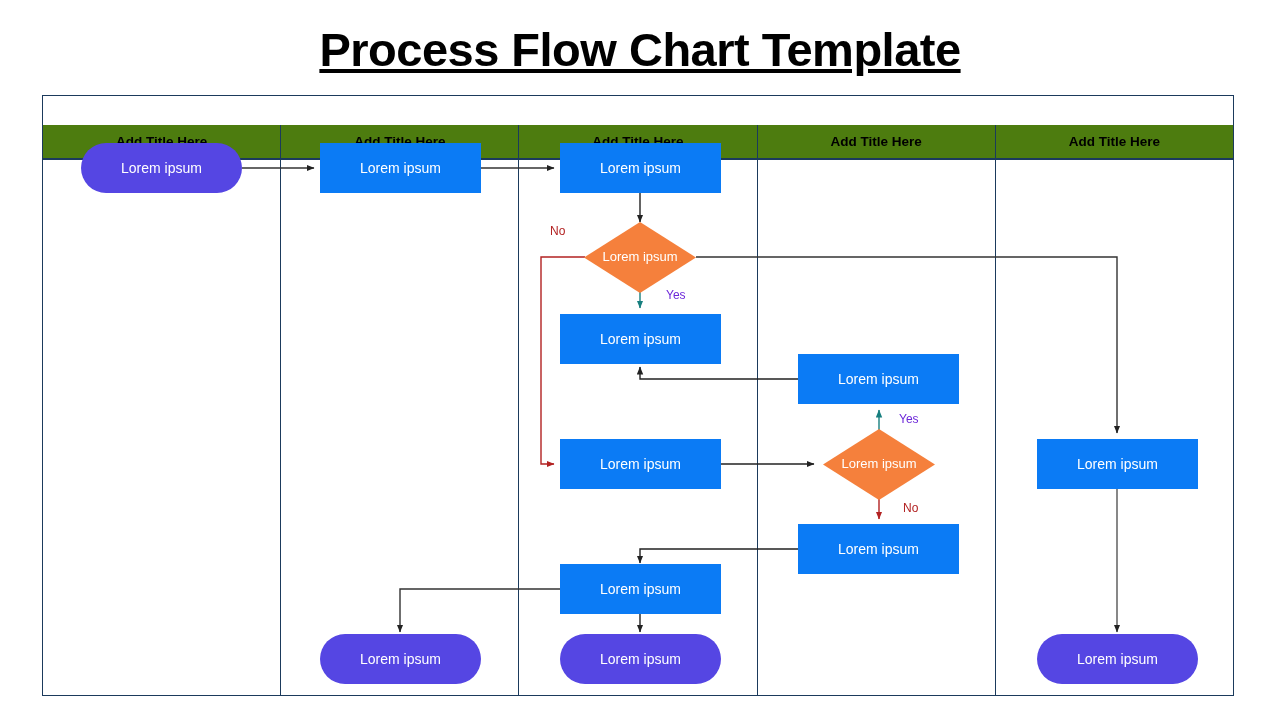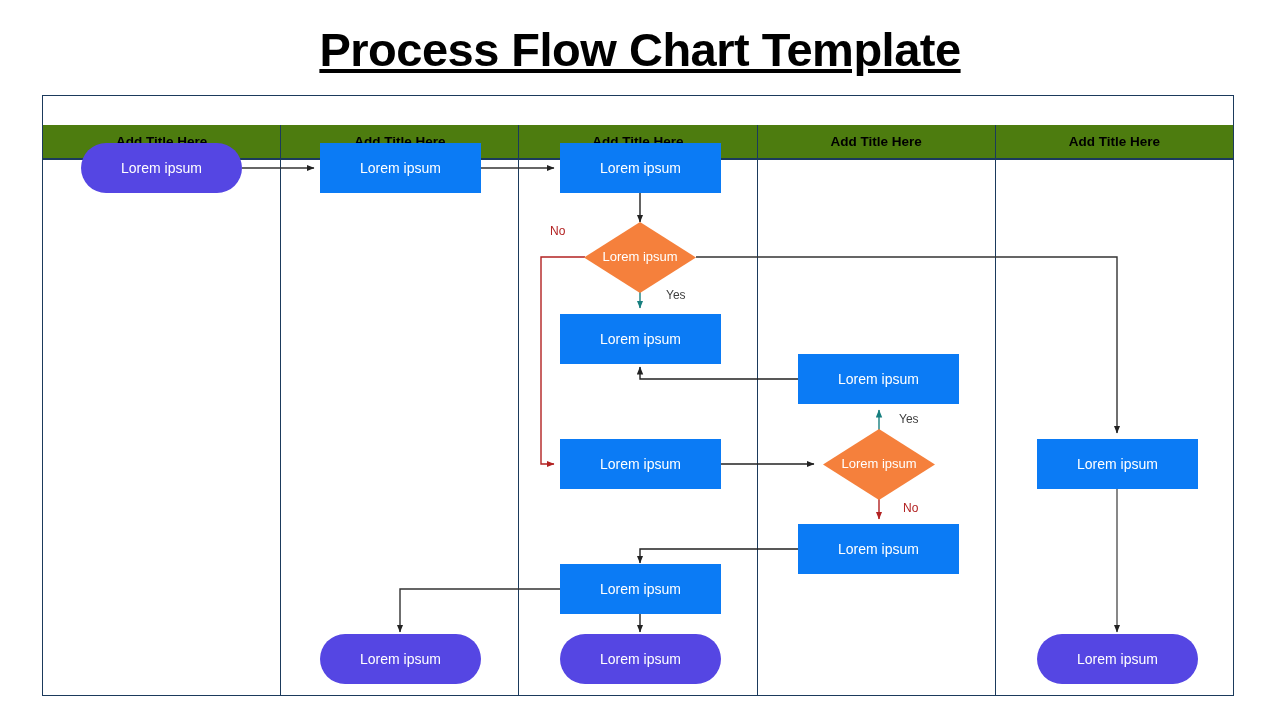--- a/index.html
+++ b/index.html
@@ -132,21 +132,21 @@
     line-height: 1.25;
   }
 
   
   .branch-label {
     position: absolute;
     font-size: 12px;
     font-family: Liberation Sans, sans-serif;
     white-space: nowrap;
   }
-  .branch-label.yes { color: #404040; }
+  .branch-label.yes { color: #6d28d9; }
   .branch-label.no  { color: #b22222; }
 </style>
 </head>
 <body>
 
 <div id="page">
 
   <div id="chart-title">Process Flow Chart Template</div>
 
   <div id="lane-table">

